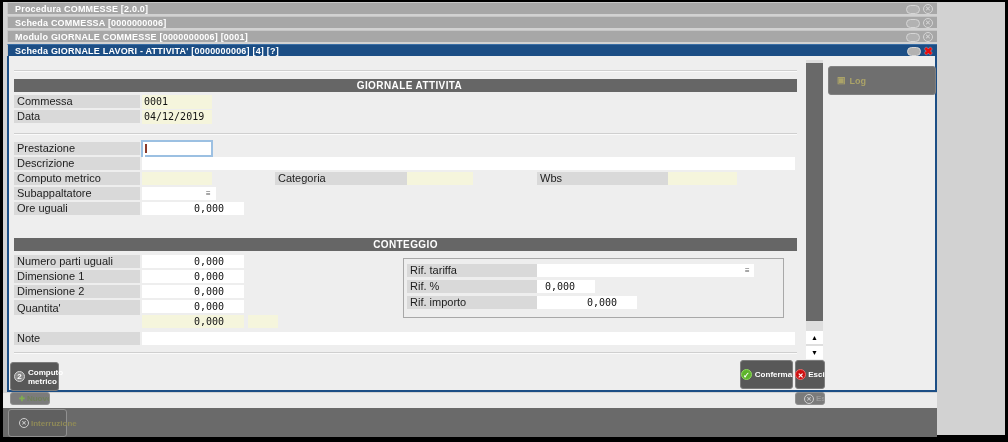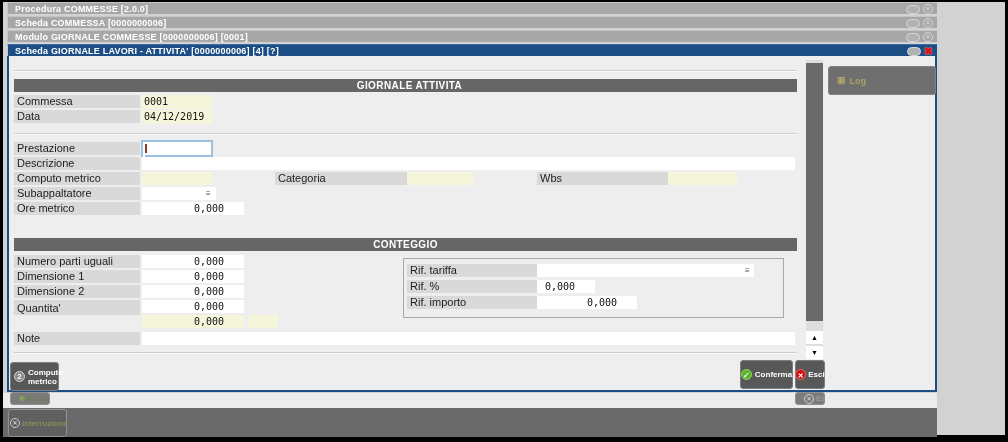--- a/index.html
+++ b/index.html
@@ -74,21 +74,21 @@
   .log-glyph { color:#aba368; font-size:9px; line-height:9px; }
 
   
   .below-strip { position:absolute; left:3px; top:393px; width:934px; height:15px; background:#ececec; }
   .sliver { position:absolute; overflow:hidden; background:#7b7b7b; border:1px solid #8f8f8f;
             border-radius:3px; color:#6f7f5a; font-size:8px; font-weight:bold;
             display:flex; align-items:center; gap:2px; padding-left:8px; }
   .bottom-bar { position:absolute; left:3px; top:408px; width:934px; height:29px; background:#6a6a6a; }
   .interrupt-btn { position:absolute; left:8px; top:409px; width:59px; height:28px; background:#606060;
                    border:1px solid #919191; border-radius:3px; display:flex; align-items:center;
-                   gap:2px; padding-left:1px; color:#8f8a58; font-size:8px; font-weight:bold; cursor:pointer; }
+                   gap:2px; padding-left:10px; color:#8f8a58; font-size:8px; font-weight:bold; cursor:pointer; }
 </style>
 </head>
 <body>
 
 <div id="screen">
   <div class="desktop"></div>
 
   <div class="tbar" style="top:2px;">
     <span class="tbar-label">Procedura COMMESSE  [2.0.0]</span>
     <span class="tbar-btns">
@@ -145,21 +145,21 @@
   <div class="finput yellow" style="left:142px; top:172px; width:70px;"></div>
   <div class="flabel" style="left:275px; top:172px; width:132px;">Categoria</div>
   <div class="finput yellow" style="left:407px; top:172px; width:66px;"></div>
   <div class="flabel" style="left:537px; top:172px; width:131px;">Wbs</div>
   <div class="finput yellow" style="left:668px; top:172px; width:69px;"></div>
 
   <div class="flabel" style="top:187px;">Subappaltatore</div>
   <div class="finput" style="left:142px; top:187px; width:74px;"></div>
   <span class="menu-grip" style="left:206px; top:190px;">≡</span>
 
-  <div class="flabel" style="top:202px;">Ore metrico</div>
+  <div class="flabel" style="top:202px;">Ore uguali</div>
   <div class="finput num" style="left:142px; top:202px; width:102px;">0,000</div>
 
   <div class="shead" style="top:238px;">CONTEGGIO</div>
 
   <div class="flabel" style="top:255px;">Numero parti uguali</div>
   <div class="finput num" style="left:142px; top:255px; width:102px;">0,000</div>
 
   <div class="flabel" style="top:270px;">Dimensione 1</div>
   <div class="finput num" style="left:142px; top:270px; width:102px;">0,000</div>
 

